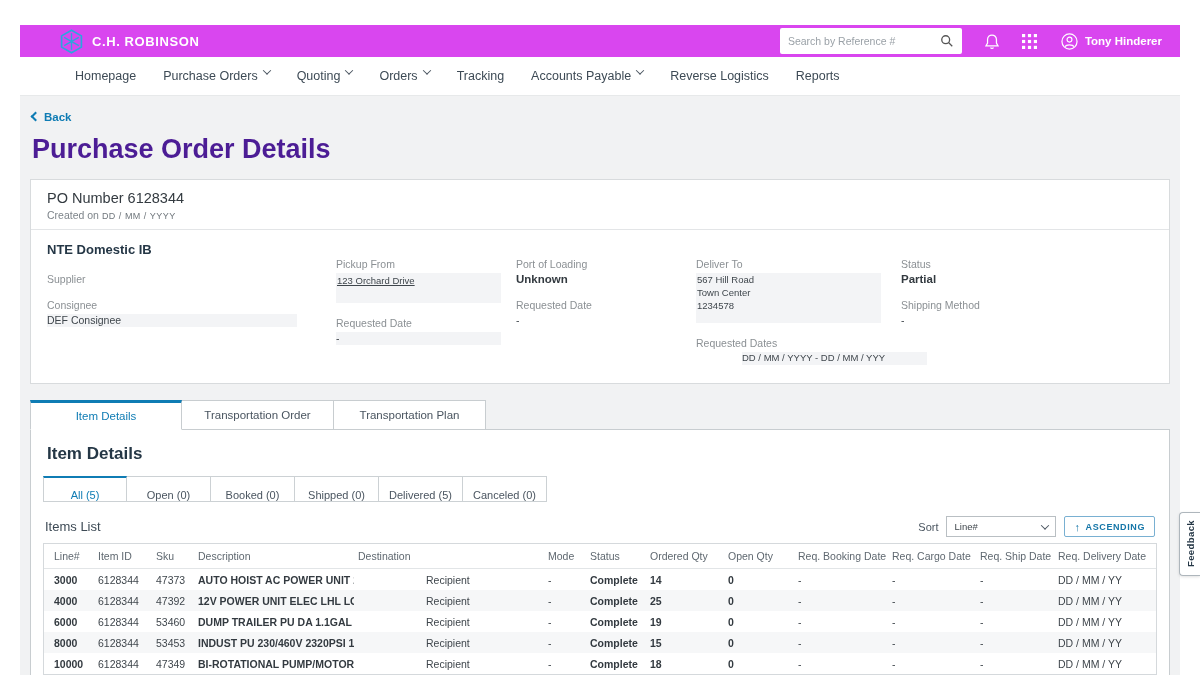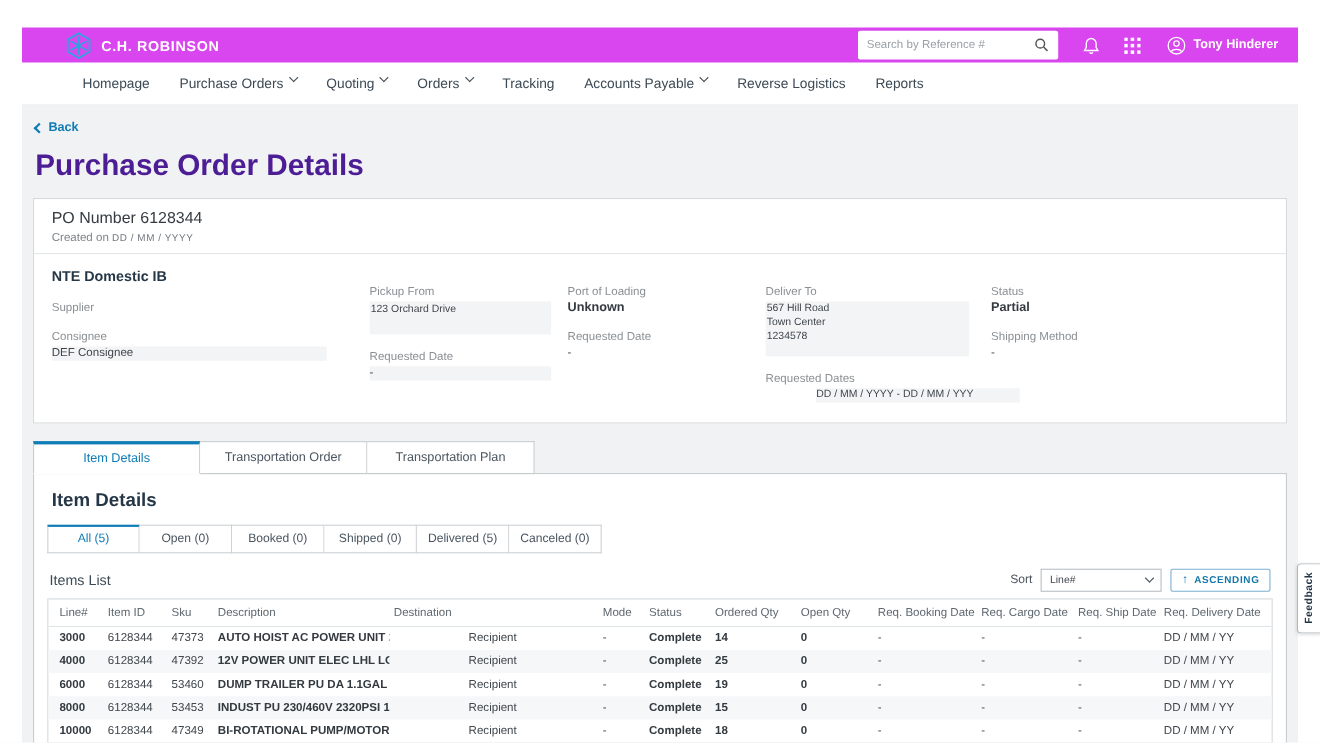--- a/index.html
+++ b/index.html
@@ -37,40 +37,40 @@
   .po-created .dt { font-size:9px; letter-spacing:.5px; color:#6f767c; }
 
   .po-grid { display:grid; grid-template-columns:289px 180px 180px 205px 1fr; padding:12px 16px 18px 16px; }
   .group-title { font-size:13px; font-weight:700; color:#253746; margin-bottom:14px; }
   .fld-label { font-size:10.5px; color:#8b9094; margin-bottom:3px;margin-top:16px; }
   .fld-value { font-size:10.5px; color:#3f464c; }
   .fld-value.bold { font-weight:700; color:#333a40; font-size:11.5px; }
   .mt { margin-top:14px; }
   .ph { background:#f3f4f6; display:block; }
   .ph.w250 { width:250px; min-height:13px; }
-  .ph.pickup { width:165px; min-height:30px; padding:1px 0 0 1px; }
+  .ph.pickup { width:165px; min-height:30px; padding:1px 0 0 1px;text-decoration:underline; }
   .ph.dash { width:165px; min-height:13px; }
   .ph.deliver { width:185px; min-height:50px; padding:1px 0 0 1px; }
   .ph.dates { width:185px; min-height:13px;margin-left:46px; }
   .addr-line { font-size:9.5px; color:#3f464c; line-height:1.35; }
 
   
   .tabs-row { display:flex; margin-top:16px; position:relative; z-index:2; }
   .tab { width:152px; height:30px; background:#ffffff; border:1px solid #c8cdd0; border-left:none;
          display:flex; align-items:center; justify-content:center; font-size:11.5px; color:#4a5560; cursor:pointer; }
   .tab:first-child { border-left:1px solid #c8cdd0; }
   .tab.active { color:#0f7cb4; border-top:3px solid #0f7cb4; border-bottom:1px solid #ffffff; font-weight:400; }
 
   .panel { background:#ffffff; border:1px solid #c8cdd0; margin-top:-1px; }
   .panel-inner { padding:10px 12px 14px 12px; }
   h2.section-title { font-size:17px; color:#253746; font-weight:700; margin:4px 0 12px 4px; }
 
   .subtabs { display:flex; }
   .subtab { min-width:84px; height:26px; padding:0 10px; background:#ffffff; border:1px solid #ccd1d4; border-left:none;
-            display:flex; align-items:center; justify-content:center; font-size:11px; color:#4a5560; cursor:pointer; }
+            display:flex; align-items:flex-end; justify-content:center; font-size:11px; color:#4a5560; cursor:pointer; }
   .subtab:first-child { border-left:1px solid #ccd1d4; }
   .subtab.active { color:#0f7cb4; border-top:2px solid #0f7cb4; }
 
   .list-header { display:flex; align-items:center; justify-content:space-between; margin:14px 2px 6px 2px; }
   .list-title { font-size:13px; color:#3d4a55; }
   .sort-wrap { display:flex; align-items:center; gap:8px; }
   .sort-label { font-size:11px; color:#4a5560; }
   .sort-select { width:110px; height:21px; border:1px solid #b9bfc3; background:#ffffff; display:flex; align-items:center;
                  justify-content:space-between; padding:0 7px; font-size:9.5px; color:#3f464c; cursor:pointer; }
   .sort-select .caret { border-color:#4a5560; }

